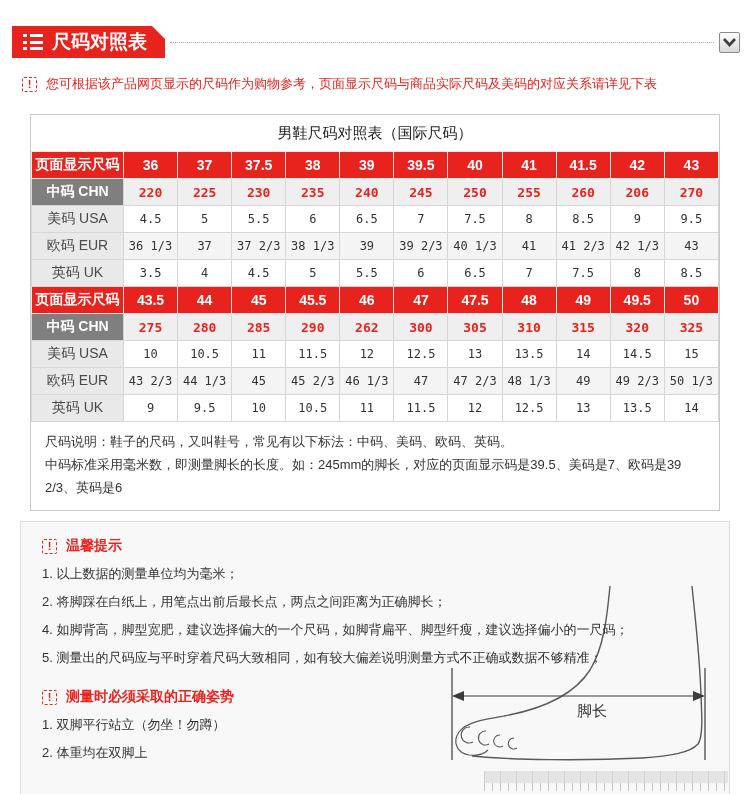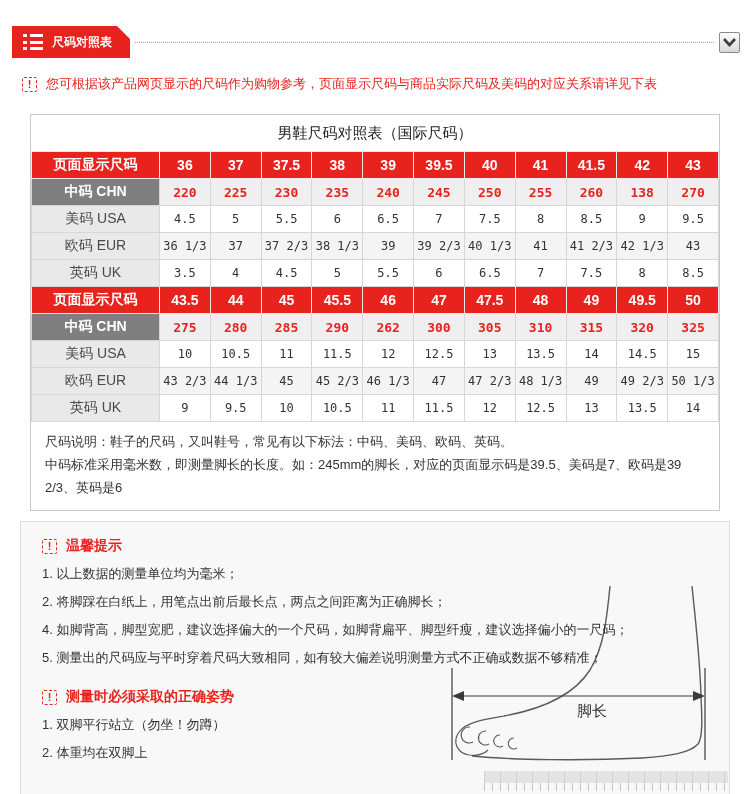--- a/index.html
+++ b/index.html
@@ -7,21 +7,21 @@
   body {
     width:750px; height:794px;
     font-family:"Liberation Sans","DejaVu Sans",sans-serif;
     color:#333; position:relative; overflow:hidden;
   }
   
   .header-row { display:flex; align-items:center; padding:26px 10px 0 12px; }
   .red-tag {
     background:#e8231d; color:#fff; height:32px;
     display:flex; align-items:center; gap:9px;
-    padding:0 18px 0 11px; font-size:12px; font-weight:bold;
+    padding:0 18px 0 11px; font-size:19px; font-weight:bold;
     clip-path:polygon(0 0, calc(100% - 13px) 0, 100% 13px, 100% 100%, 0 100%);
     flex:0 0 auto;
   }
   .list-icon { width:20px; height:16px; display:flex; flex-direction:column; justify-content:space-between; }
   .list-icon .li-row { display:flex; gap:3px; height:3px; }
   .list-icon .li-dot { width:4px; height:3px; background:#fff; }
   .list-icon .li-bar { flex:1; height:3px; background:#fff; }
   .dotted-rule { flex:1; border-bottom:1px dotted #a9a9a9; height:1px; margin:0 5px; align-self:center; }
   .collapse-btn {
     width:21px; height:21px; border:1px solid #8a8a8a; border-radius:2px;
@@ -38,21 +38,21 @@
   .size-box { margin:21px 30px 0; border:1px solid #c9c9c9; }
   .size-title { text-align:center; padding:9px 0 8px; font-size:15px; color:#222; }
   table.size-table { width:100%; border-collapse:collapse; table-layout:fixed; }
   table.size-table td {
     height:27px; text-align:center; vertical-align:middle;
     border:1px solid #d6d6d6; font-size:12px; color:#333;
     font-family:"DejaVu Sans Mono","Liberation Mono",monospace;
     background:#fff; overflow:hidden; white-space:nowrap;
   }
   table.size-table td.label-cell {
-    width:128px; font-family:"Liberation Sans","DejaVu Sans",sans-serif;
+    width:92px; font-family:"Liberation Sans","DejaVu Sans",sans-serif;
     font-size:14px; background:#e9e9e9; color:#4a4a4a;
   }
   tr.row-display td {
     background:#e8231d !important; color:#fff; font-weight:bold; font-size:14px;
     border-color:#efe9e9; font-family:"Liberation Sans","DejaVu Sans",sans-serif;
   }
   tr.row-display td.label-cell { background:#e8231d !important; color:#fff; font-size:14px; }
   tr.row-chn td { background:#efefef; color:#e8231d; font-weight:bold; font-size:13px; }
   tr.row-chn td.label-cell {
     background:#7f7f7f; color:#fff; font-weight:bold;
@@ -134,21 +134,21 @@
           <td class="label-cell">中码 CHN</td>
           <td>220</td>
           <td>225</td>
           <td>230</td>
           <td>235</td>
           <td>240</td>
           <td>245</td>
           <td>250</td>
           <td>255</td>
           <td>260</td>
-          <td>138</td>
+          <td>206</td>
           <td>270</td>
         </tr>
         <tr class="row-usa">
           <td class="label-cell">美码 USA</td>
           <td>4.5</td>
           <td>5</td>
           <td>5.5</td>
           <td>6</td>
           <td>6.5</td>
           <td>7</td>

